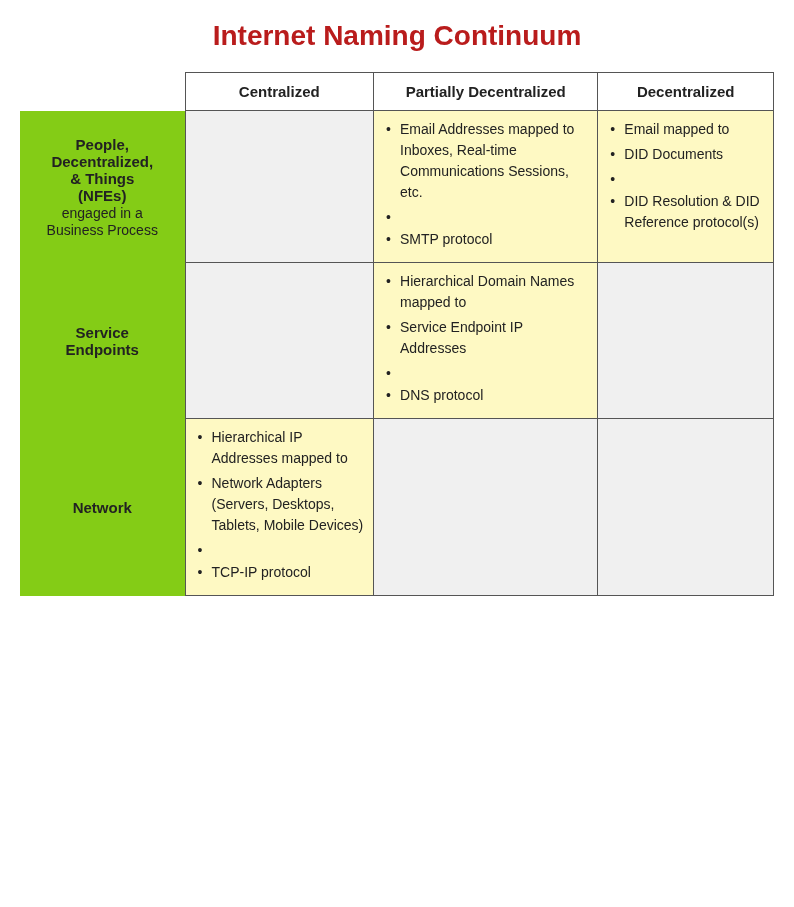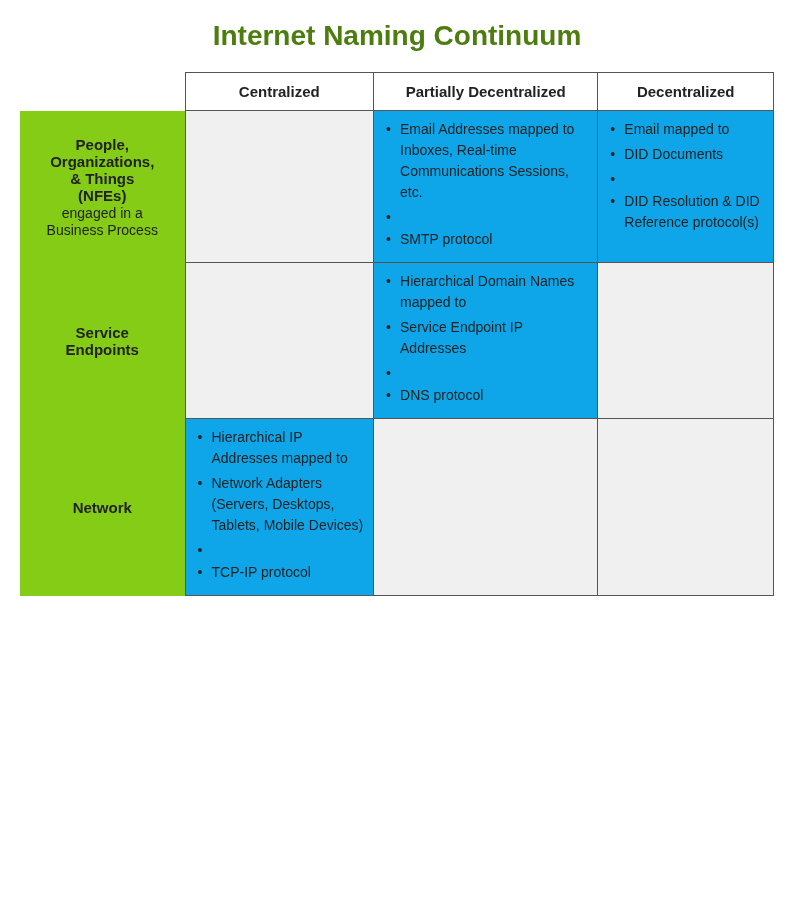--- a/index.html
+++ b/index.html
@@ -8,21 +8,21 @@
       background: #fff;
       width: 794px;
       min-height: 907px;
       padding: 20px;
     }
     .page-title {
       text-align: center;
       font-size: 28px;
       font-weight: bold;
       margin-bottom: 20px;
-      color: #4d7c0f;
+      color: #b91c1c;
     }
     .table-wrapper {
       width: 100%;
     }
     table {
       width: 100%;
       border-collapse: collapse;
     }
     th, td {
       border: 1px solid #555;
@@ -45,21 +45,21 @@
     .row-header {
       text-align: center;
       font-weight: bold;
       font-size: 15px;
       vertical-align: middle;
       border: none;
       background: #84cc16;
       width: 165px;
     }
     td.inner {
-      background: #0ea5e9;
+      background: #fef9c3;
       padding: 0;
     }
     ul.cell-list {
       list-style: none;
       padding: 8px 8px 8px 8px;
       margin: 0;
     }
     ul.cell-list li {
       padding-left: 18px;
       position: relative;
@@ -87,21 +87,21 @@
     <thead>
       <tr>
         <th style="border:none; background:#fff;"></th>
         <th>Centralized</th>
         <th>Partially Decentralized</th>
         <th>Decentralized</th>
       </tr>
     </thead>
     <tbody id="table-body">
     <tr>
-          <td class="row-header"><span>People,</span><br><span>Organizations,</span><br><span>&amp; Things</span><br><span>(NFEs)</span><br><span class="row-header-sub">engaged in a</span><br><span class="row-header-sub">Business Process</span></td>
+          <td class="row-header"><span>People,</span><br><span>Decentralized,</span><br><span>&amp; Things</span><br><span>(NFEs)</span><br><span class="row-header-sub">engaged in a</span><br><span class="row-header-sub">Business Process</span></td>
           <td class="inner" style="background: rgb(240, 240, 240); min-height: 120px;">&nbsp;</td>
           <td class="inner">
             <ul class="cell-list">
               <li>Email Addresses mapped to Inboxes, Real-time Communications Sessions, etc.</li>
               <li style="list-style: none; height: 18px; padding-left: 0px;">&nbsp;</li>
               <li>SMTP protocol</li>
             </ul>
           </td>
           <td class="inner">
             <ul class="cell-list">

